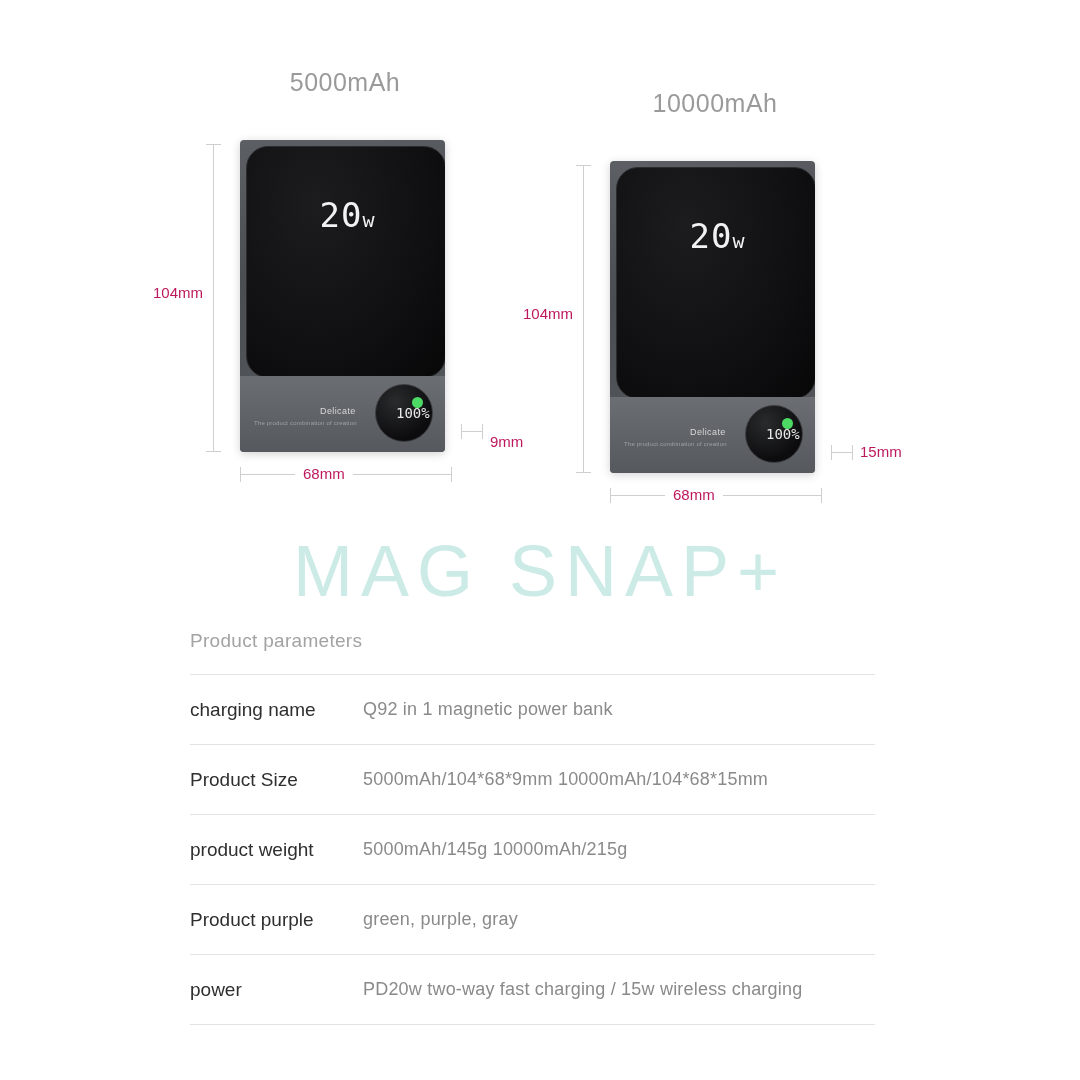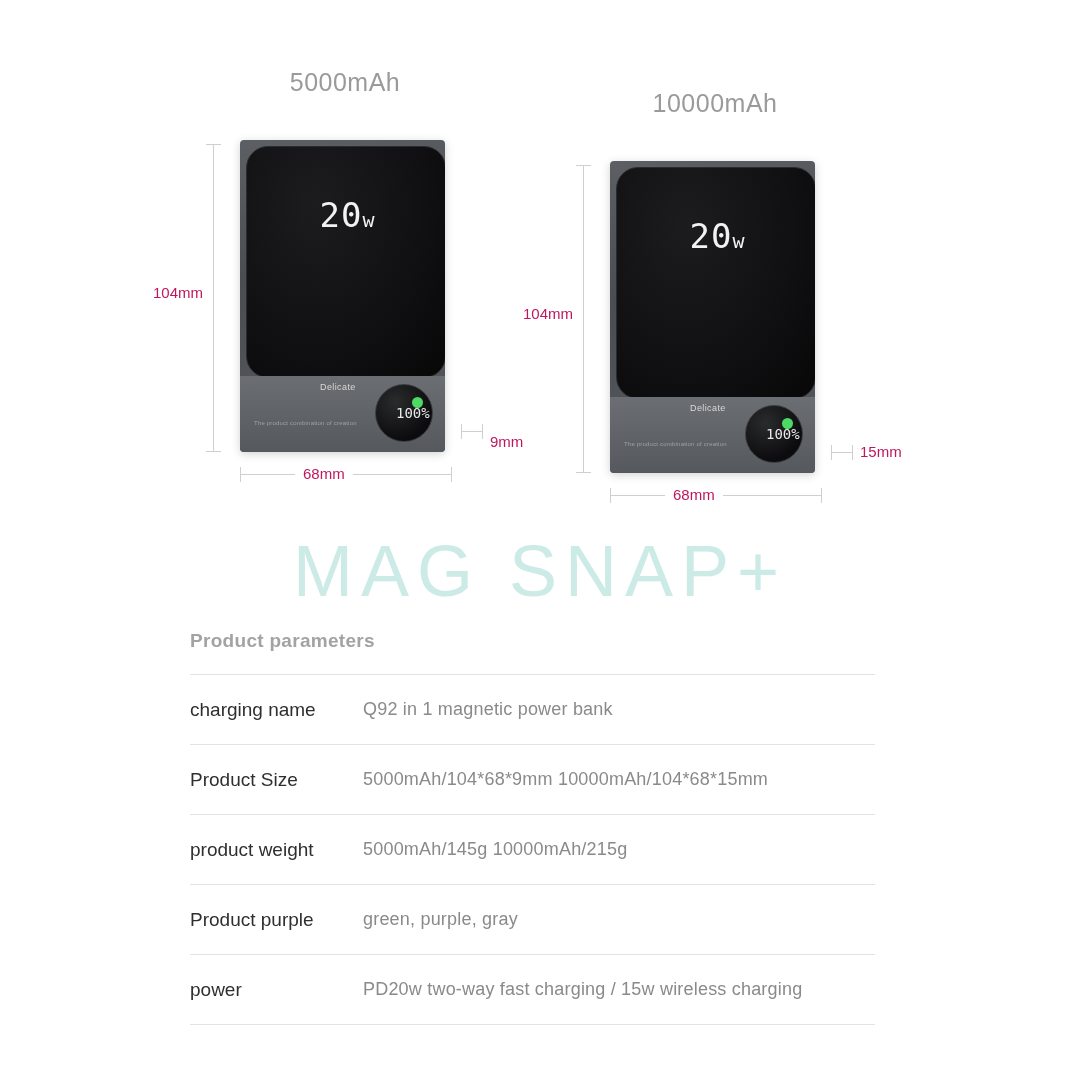--- a/index.html
+++ b/index.html
@@ -88,21 +88,21 @@
     position: absolute;
     left: 0;
     bottom: 0;
     width: 212px;
     height: 76px;
     background: linear-gradient(180deg, #6b6e72 0%, #55585c 100%);
   }
   .device .brand {
     position: absolute;
     left: 80px;
-    bottom: 60px;
+    bottom: 36px;
     font-size: 9px;
     color: #d8d8d8;
     letter-spacing: 0.4px;
   }
   .device .tagline {
     position: absolute;
     left: 14px;
     bottom: 26px;
     font-size: 6px;
     color: #9fa2a6;
@@ -181,21 +181,20 @@
     position: absolute;
     top: 630px;
     left: 190px;
     width: 685px;
   }
   .params-title {
     font-size: 19px;
     color: #a3a3a3;
     margin-bottom: 22px;
     letter-spacing: 0.3px;
-    font-weight: bold;
   }
   .param-row {
     display: flex;
     align-items: center;
     height: 69px;
     border-top: 1px solid #e3e3e3;
   }
   .param-row:last-child {
     border-bottom: 1px solid #e3e3e3;
   }

